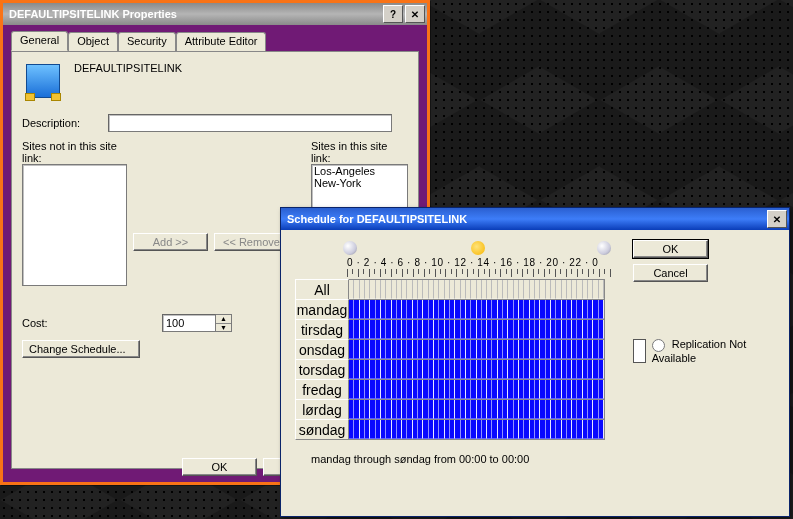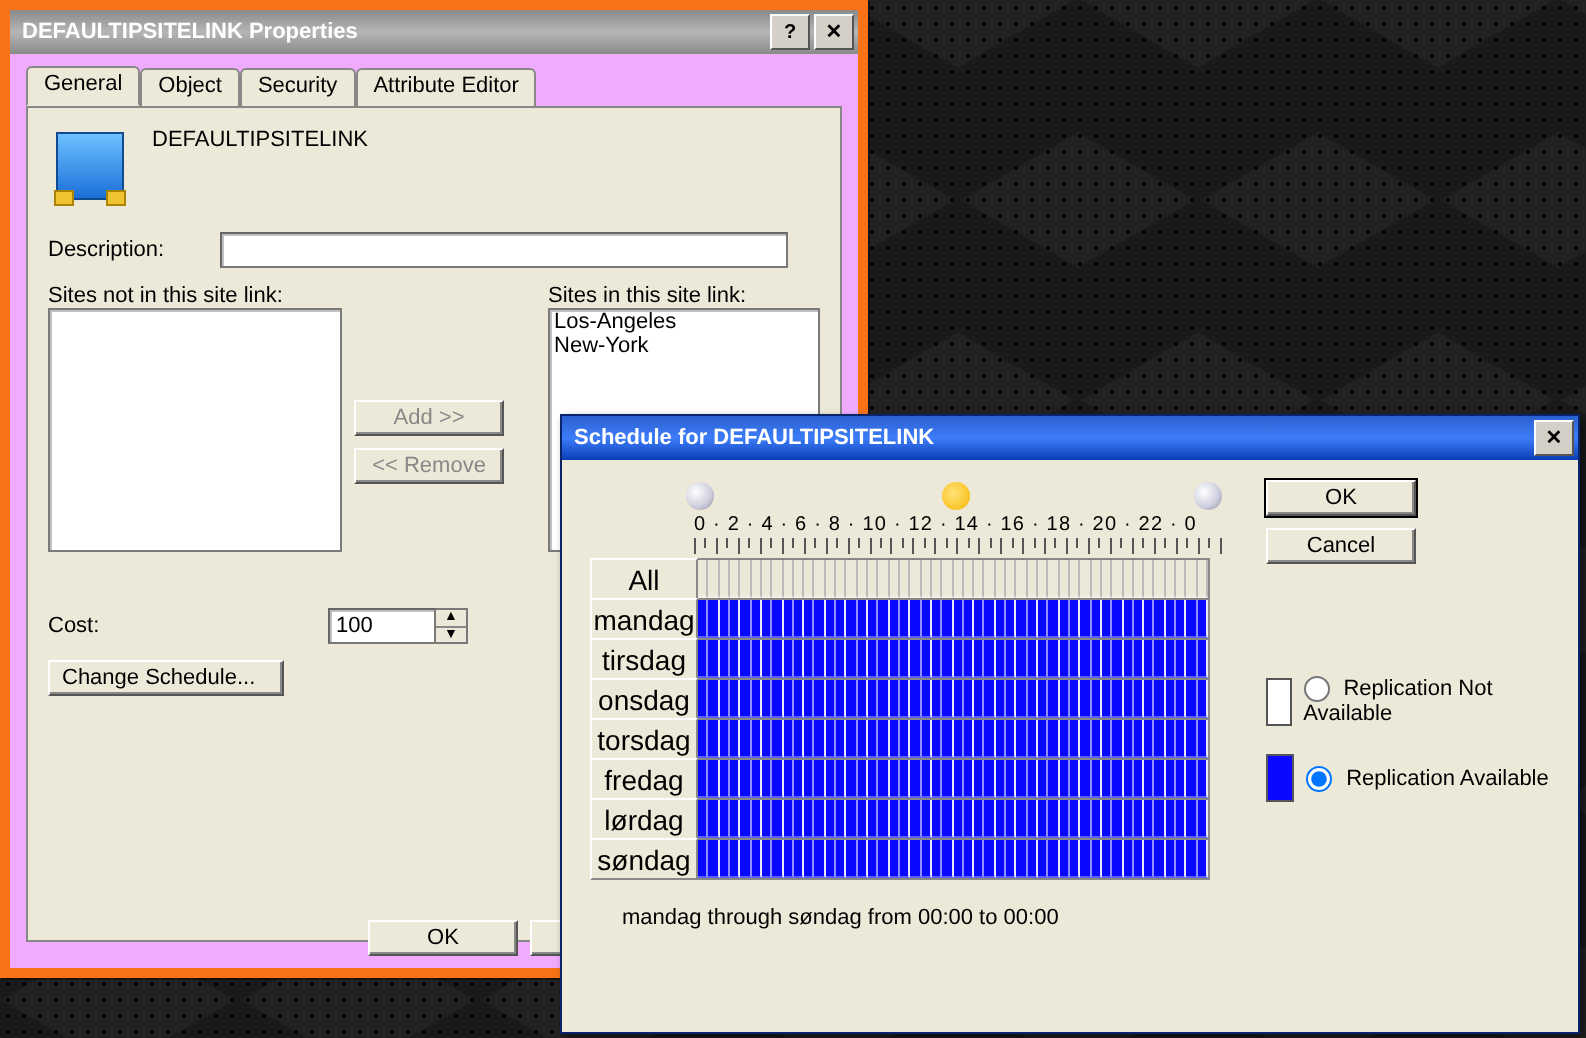--- a/index.html
+++ b/index.html
@@ -20,22 +20,22 @@
     background-position: 0 0, 0 0, 0 0, 60px 100px, 60px 100px;
     overflow: hidden;
     position: relative;
   }
 
   
   .win-props {
     position: absolute;
     left: 0; top: 0;
     width: 424px; height: 479px;
-    background: #f0abfc;
-    border: 5px solid #f97316;
+    background: #701a75;
+    border: 3px solid #f97316;
     box-shadow: 1px 1px 0 rgba(0,0,0,.4);
   }
   .titlebar {
     height: 22px;
     background: linear-gradient(to bottom, #8a8a8a, #b5b5b5 50%, #8a8a8a);
     color: #fff;
     display: flex;
     align-items: center;
     padding-left: 6px;
     font-weight: bold;
@@ -140,21 +140,21 @@
     border-bottom:1px solid #888;
     display:flex; align-items:center; justify-content:center; font-size:7px;
   }
   .spinbtns div:last-child{border-bottom:none;}
 
   
   .cols { display:flex; }
   .colL, .colR { display:flex; flex-direction:column;}
   .colL{ width:160px;}
   .colR{ width:148px; margin-left:16px;}
-  .mid-btns{ display:flex; flex-direction:column; align-items:center; gap:6px; margin: 58px 6px 0; }
+  .mid-btns{ display:flex; flex-direction:row; align-items:center; gap:6px; margin: 58px 6px 0; }
 
   .bottom-buttons{
     position:absolute; left:0; right:0; bottom:6px;
     display:flex; justify-content:flex-end; gap:6px; padding-right:8px;
   }
 
   
   .win-sched{
     position:absolute; left:280px; top:207px;
     width:508px; height:308px;
@@ -776,23 +776,16 @@
       <button class="btn">Cancel</button>
 
       <div class="legend">
         <div class="legend-row">
           <span class="swatch white"></span>
           <label>
             <input type="radio" name="leg" style="">
             <span>Replication Not Available</span>
           </label>
         </div>
-        <div class="legend-row">
-          <span class="swatch blue"></span>
-          <label>
-            <input type="radio" name="leg" checked="" style="">
-            <span>Replication Available</span>
-          </label>
-        </div>
       </div>
     </div>
   </div>
 </div>
 
 </body></html>

